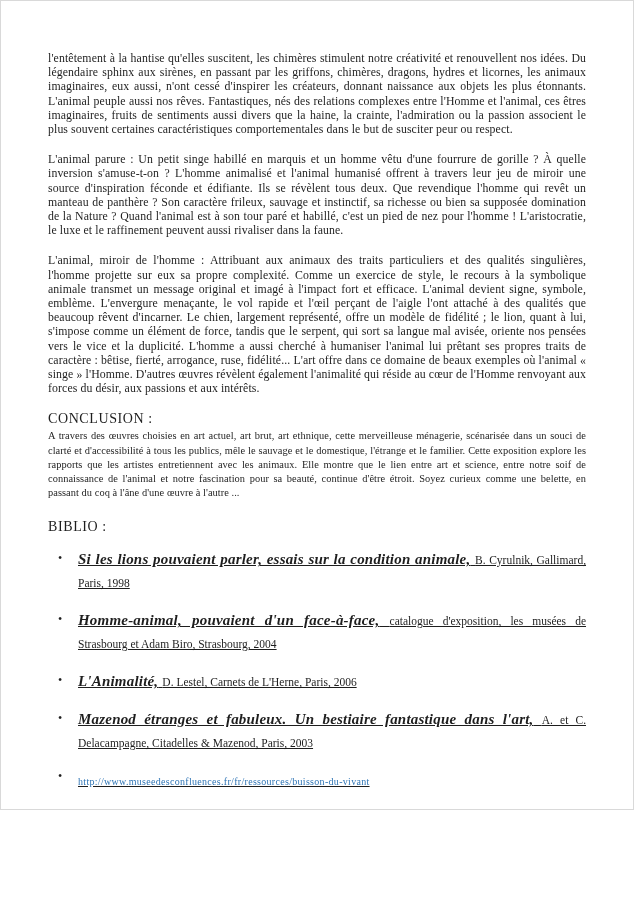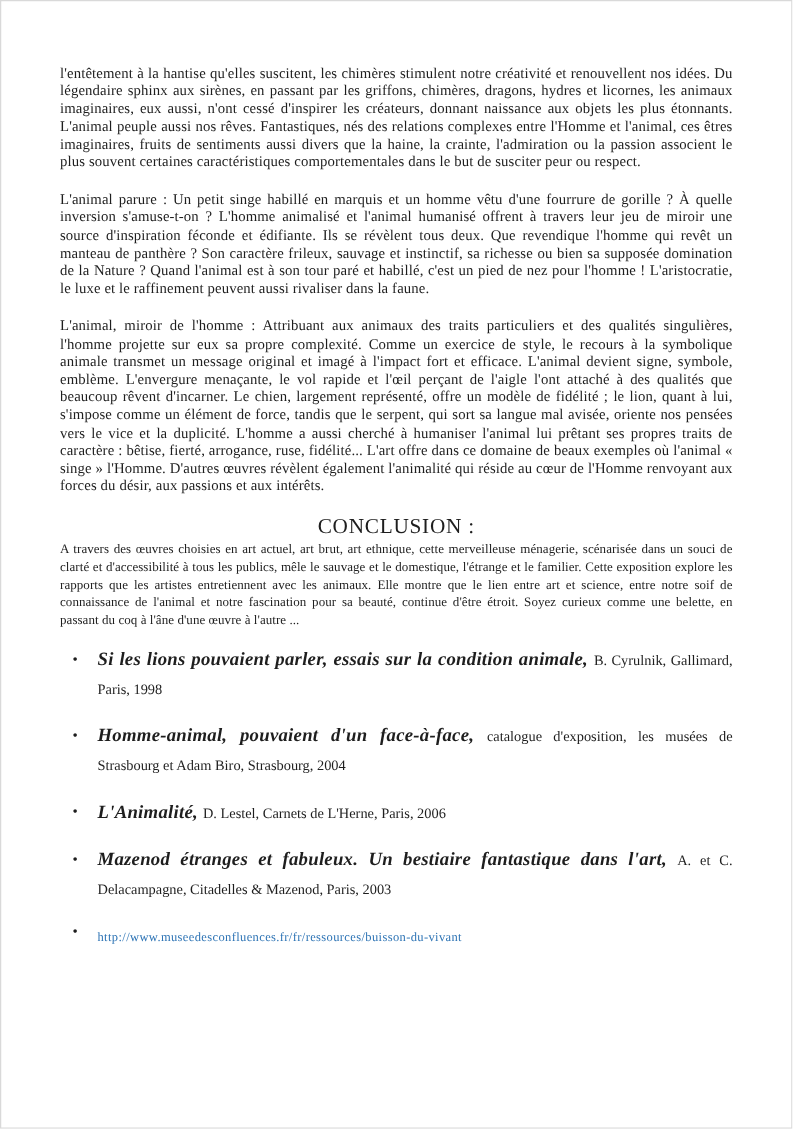--- a/index.html
+++ b/index.html
@@ -3,42 +3,42 @@
 <meta charset="utf-8">
 <style>
   html, body {
     margin: 0;
     padding: 0;
     background: #ffffff;
   }
   .page {
     position: relative;
     width: 634px;
-    height: 903px;
+    height: 810px;
     box-sizing: border-box;
     margin: 0;
     padding: 50px 47px 0 47px;
     background: #ffffff;
     border: 1px solid #d9d9d9;
     overflow: hidden;
     font-family: "Liberation Serif", "DejaVu Serif", serif;
     color: #1e1e1e;
   }
   .para {
     margin: 0 0 16px 0;
     font-size: 11.8px;
     line-height: 14.2px;
     letter-spacing: 0.1px;
     text-align: justify;
   }
   .section-heading {
     margin: 9px 0 2px 0;
-    font-size: 17px;
+    font-size: 14px;
     letter-spacing: 0.6px;
-    text-align: center;
+    text-align: left;
   }
   .conclusion-body {
     margin: 0 0 4px 0;
     font-size: 10.4px;
     line-height: 14.2px;
     letter-spacing: 0.05px;
     text-align: justify;
   }
   .biblio-list {
     list-style: none;
@@ -57,20 +57,21 @@
     line-height: 21px;
     color: #1e1e1e;
   }
   .biblio-item.link-item .bullet {
     line-height: 15px;
   }
   .entry {
     flex: 1;
     text-align: justify;
     line-height: 21px;
+    text-decoration: underline;
   }
   .biblio-title {
     font-weight: bold;
     font-style: italic;
     font-size: 15px;
     letter-spacing: 0.2px;
   }
   .biblio-detail {
     font-size: 11.5px;
   }
@@ -91,20 +92,21 @@
   <p class="para">l'entêtement à la hantise qu'elles suscitent, les chimères stimulent notre créativité et renouvellent nos idées. Du légendaire sphinx aux sirènes, en passant par les griffons, chimères, dragons, hydres et licornes, les animaux imaginaires, eux aussi, n'ont cessé d'inspirer les créateurs, donnant naissance aux objets les plus étonnants. L'animal peuple aussi nos rêves. Fantastiques, nés des relations complexes entre l'Homme et l'animal, ces êtres imaginaires, fruits de sentiments aussi divers que la haine, la crainte, l'admiration ou la passion associent le plus souvent certaines caractéristiques comportementales dans le but de susciter peur ou respect.</p>
 
   <p class="para">L'animal parure : Un petit singe habillé en marquis et un homme vêtu d'une fourrure de gorille ? À quelle inversion s'amuse-t-on ? L'homme animalisé et l'animal humanisé offrent à travers leur jeu de miroir une source d'inspiration féconde et édifiante. Ils se révèlent tous deux. Que revendique l'homme qui revêt un manteau de panthère ? Son caractère frileux, sauvage et instinctif, sa richesse ou bien sa supposée domination de la Nature ? Quand l'animal est à son tour paré et habillé, c'est un pied de nez pour l'homme ! L'aristocratie, le luxe et le raffinement peuvent aussi rivaliser dans la faune.</p>
 
   <p class="para">L'animal, miroir de l'homme : Attribuant aux animaux des traits particuliers et des qualités singulières, l'homme projette sur eux sa propre complexité. Comme un exercice de style, le recours à la symbolique animale transmet un message original et imagé à l'impact fort et efficace. L'animal devient signe, symbole, emblème. L'envergure menaçante, le vol rapide et l'œil perçant de l'aigle l'ont attaché à des qualités que beaucoup rêvent d'incarner. Le chien, largement représenté, offre un modèle de fidélité ; le lion, quant à lui, s'impose comme un élément de force, tandis que le serpent, qui sort sa langue mal avisée, oriente nos pensées vers le vice et la duplicité. L'homme a aussi cherché à humaniser l'animal lui prêtant ses propres traits de caractère : bêtise, fierté, arrogance, ruse, fidélité... L'art offre dans ce domaine de beaux exemples où l'animal « singe » l'Homme. D'autres œuvres révèlent également l'animalité qui réside au cœur de l'Homme renvoyant aux forces du désir, aux passions et aux intérêts.</p>
 
   <div class="section-heading">CONCLUSION :</div>
 
   <p class="conclusion-body">A travers des œuvres choisies en art actuel, art brut, art ethnique, cette merveilleuse ménagerie, scénarisée dans un souci de clarté et d'accessibilité à tous les publics, mêle le sauvage et le domestique, l'étrange et le familier. Cette exposition explore les rapports que les artistes entretiennent avec les animaux. Elle montre que le lien entre art et science, entre notre soif de connaissance de l'animal et notre fascination pour sa beauté, continue d'être étroit. Soyez curieux comme une belette, en passant du coq à l'âne d'une œuvre à l'autre ...</p>
 
+  <div class="section-heading" style="margin-top:19px;">BIBLIO :</div>
 
   <ul class="biblio-list">
 
     <li class="biblio-item">
       <span class="bullet">•</span>
       <div class="entry">
         <span class="biblio-title">Si les lions pouvaient parler, essais sur la condition animale,</span>
         <span class="biblio-detail">B. Cyrulnik, Gallimard, Paris, 1998</span>
       </div>
     </li>

